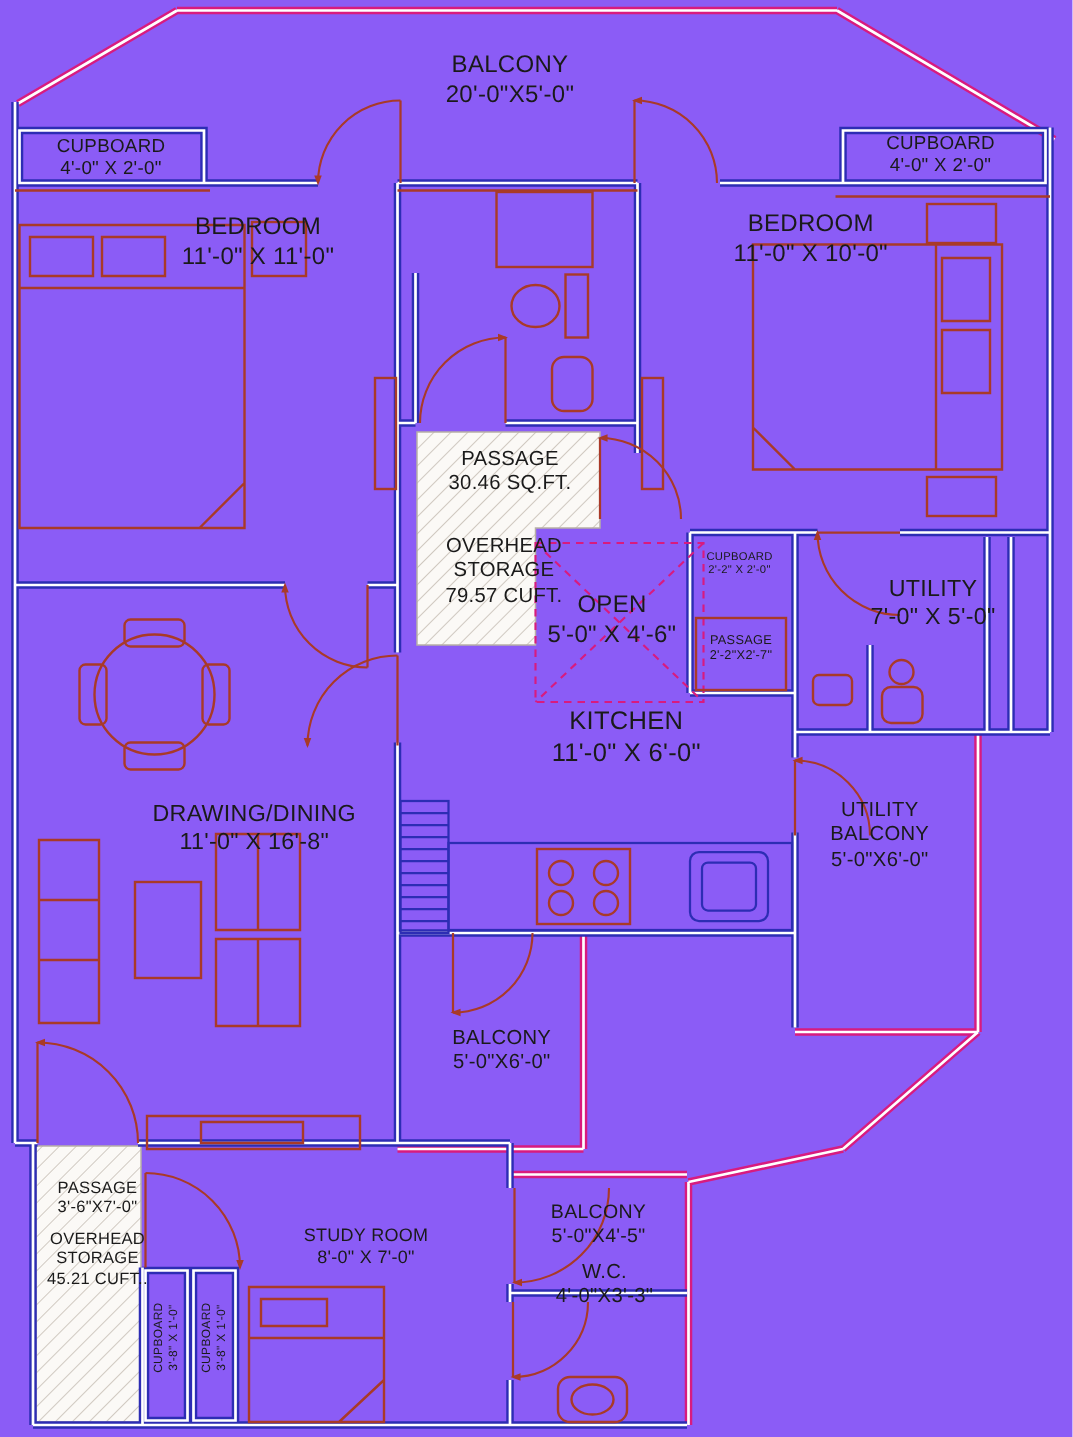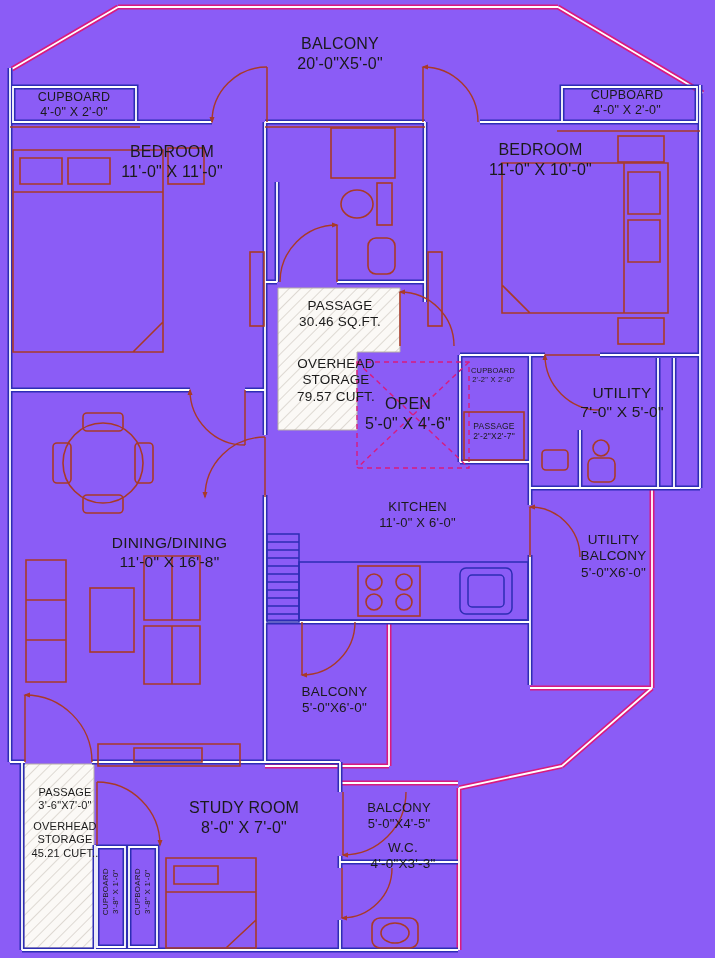--- a/index.html
+++ b/index.html
@@ -191,45 +191,45 @@
   <span class="dm">2'-2" X 2'-0"</span>
 </div>
 <div class="lbl" style="left:466px;top:421px;width:56px;font-size:8.5px">
   <span class="nm">PASSAGE</span>
   <span class="dm">2'-2"X2'-7"</span>
 </div>
 <div class="lbl" style="left:562px;top:384px;width:120px;font-size:15.5px">
   <span class="nm">UTILITY</span>
   <span class="dm">7'-0" X 5'-0"</span>
 </div>
-<div class="lbl" style="left:340px;top:499px;width:155px;font-size:13px">
+<div class="lbl" style="left:340px;top:471px;width:155px;font-size:17px">
   <span class="nm">KITCHEN</span>
   <span class="dm">11'-0" X 6'-0"</span>
 </div>
-<div class="lbl" style="left:566px;top:532px;width:95px;font-size:13.5px">
+<div class="lbl" style="left:539px;top:532px;width:95px;font-size:13.5px">
   <span class="nm">UTILITY BALCONY</span>
   <span class="dm">5'-0"X6'-0"</span>
 </div>
 <div class="lbl" style="left:72px;top:534px;width:195px;font-size:15.5px">
-  <span class="nm">DINING/DINING</span>
+  <span class="nm">DRAWING/DINING</span>
   <span class="dm">11'-0" X 16'-8"</span>
 </div>
 <div class="lbl" style="left:282px;top:684px;width:105px;font-size:13.5px">
   <span class="nm">BALCONY</span>
   <span class="dm">5'-0"X6'-0"</span>
 </div>
 <div class="lbl" style="left:24px;top:786px;width:82px;font-size:11px">
   <span class="nm">PASSAGE</span>
   <span class="dm">3'-6"X7'-0"</span>
 </div>
 <div class="lbl" style="left:22px;top:820px;width:86px;font-size:11px">
   <span class="nm">OVERHEAD STORAGE</span>
   <span class="dm">45.21 CUFT..</span>
 </div>
-<div class="lbl" style="left:158px;top:798px;width:172px;font-size:16px">
+<div class="lbl" style="left:158px;top:816px;width:172px;font-size:12px">
   <span class="nm">STUDY ROOM</span>
   <span class="dm">8'-0" X 7'-0"</span>
 </div>
 <div class="lbl" style="left:344px;top:800px;width:110px;font-size:13px">
   <span class="nm">BALCONY</span>
   <span class="dm">5'-0"X4'-5"</span>
 </div>
 <div class="lbl" style="left:348px;top:840px;width:110px;font-size:13.5px">
   <span class="nm">W.C.</span>
   <span class="dm">4'-0"X3'-3"</span>

